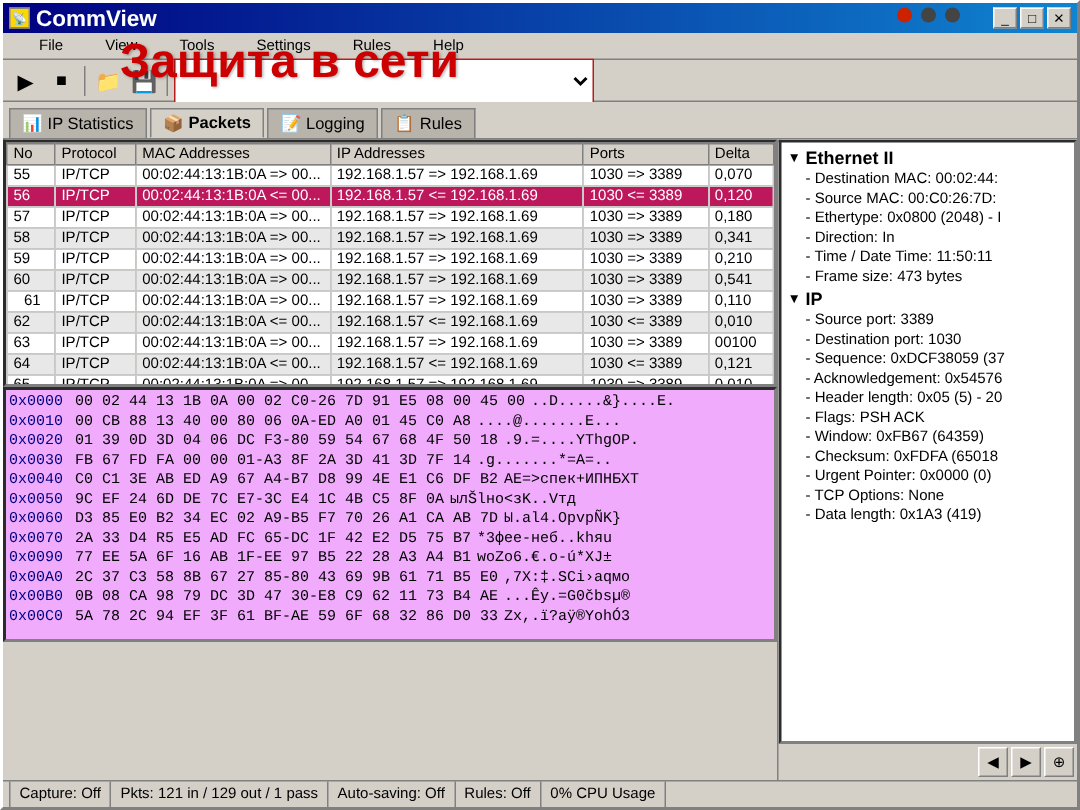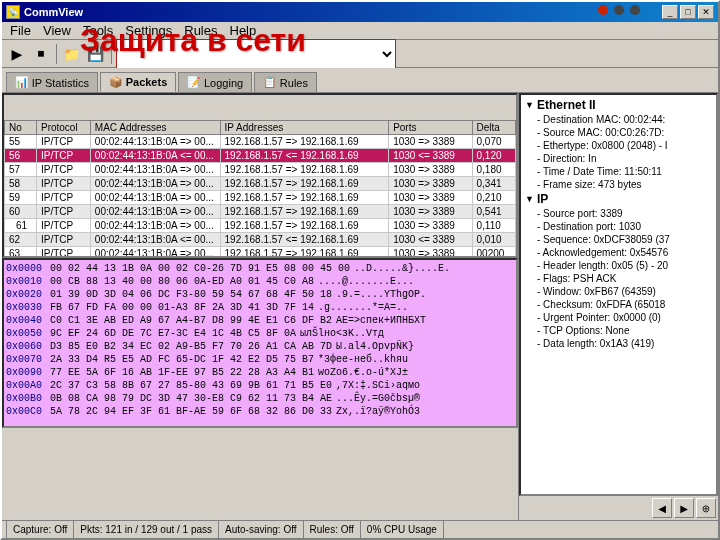--- a/index.html
+++ b/index.html
@@ -3,51 +3,51 @@
   <meta charset="utf-8">
   <style>
     * { box-sizing: border-box; margin: 0; padding: 0; }
     body { font-family: 'Tahoma', 'Arial', sans-serif; font-size: 11px; background: #d4d0c8; width: 720px; height: 540px; overflow: hidden; }
     
     
     .window { width: 720px; height: 540px; border: 2px solid #808080; border-top-color: #fff; border-left-color: #fff; display: flex; flex-direction: column; background: #d4d0c8; }
     .title-bar { background: linear-gradient(to right, #000080, #1084d0); color: white; padding: 2px 4px; display: flex; align-items: center; justify-content: space-between; height: 20px; }
     .title-bar-left { display: flex; align-items: center; gap: 4px; }
     .title-bar-icon { width: 14px; height: 14px; background: #ffd700; border: 1px solid #888; font-size: 8px; display: flex; align-items: center; justify-content: center; }
-    .title-bar-text { font-size: 11px; font-weight: bold; }
+    .title-bar-text { font-size: 15px; font-weight: bold; }
     .title-bar-buttons { display: flex; gap: 2px; }
     .title-btn { width: 16px; height: 14px; background: #d4d0c8; border: 1px solid #fff; border-right-color: #808080; border-bottom-color: #808080; font-size: 9px; display: flex; align-items: center; justify-content: center; cursor: pointer; color: black; }
     
     
     .big-title-overlay { position: absolute; top: 22px; left: 80px; font-size: 32px; font-weight: bold; color: #cc0000; z-index: 100; text-shadow: 1px 1px 2px rgba(0,0,0,0.3); pointer-events: none; }
     
     
     .menu-bar { background: #d4d0c8; border-bottom: 1px solid #808080; padding: 1px 2px; display: flex; gap: 0; height: 18px; align-items: center; }
-    .menu-item { padding: 1px 6px; font-size: 13px; cursor: pointer; height: 28px; display: flex; align-items: center; }
+    .menu-item { padding: 1px 6px; font-size: 10px; cursor: pointer; height: 28px; display: flex; align-items: center; margin-left: 16px; }
     
     
     .toolbar { background: #d4d0c8; border-bottom: 1px solid #808080; padding: 2px 4px; display: flex; align-items: center; gap: 2px; height: 28px; }
     .toolbar-btn { width: 22px; height: 22px; background: #d4d0c8; border: 1px solid transparent; display: flex; align-items: center; justify-content: center; cursor: pointer; font-size: 14px; }
     .toolbar-sep { width: 1px; height: 20px; background: #808080; margin: 0 2px; }
     .toolbar-select { height: 20px; font-size: 10px; background: white; border: 1px solid #b91c1c; padding: 14px 2px; flex: 1; max-width: 280px; }
     
     
     .tab-bar { display: flex; align-items: flex-end; padding: 2px 4px 0; background: #d4d0c8; border-bottom: 1px solid #808080; gap: 2px; }
     .tab { padding: 2px 8px; font-size: 11px; border: 1px solid #808080; border-bottom: none; background: #d4d0c8; cursor: pointer; display: flex; align-items: center; gap: 3px; height: 20px; }
     .tab.active { background: #d4d0c8; border-bottom: 1px solid #d4d0c8; z-index: 1; font-weight: bold; }
     .tab:not(.active) { background: #b8b4ac; margin-top: 2px; }
     
     
     .main-content { display: flex; flex: 1; overflow: hidden; }
     
     
     .packet-area { flex: 1; display: flex; flex-direction: column; overflow: hidden; }
     
     
-    .packet-table { width: 100%; border-collapse: collapse; font-size: 10px; margin-top: 25px; }
+    .packet-table { width: 100%; border-collapse: collapse; font-size: 10px; }
     .packet-table th { background: #d4d0c8; border: 1px solid #808080; padding: 1px 4px; text-align: left; font-weight: normal; font-size: 10px; position: sticky; top: 0; }
     .packet-table td { border: 1px solid #c8c8c8; padding: 1px 4px; font-size: 10px; white-space: nowrap; overflow: hidden; }
     .row-normal { background: white; }
     .row-selected { background: #be185d; color: white; }
     .row-gray { background: #e8e8e8; }
     
     .table-container { overflow-y: auto; overflow-x: hidden; flex: 1; max-height: 165px; border: 2px inset #808080; }
     
     
     .hex-area { height: 170px; background: #f0abfc; border: 2px inset #808080; overflow-y: auto; font-family: 'Courier New', monospace; font-size: 10px; padding: 2px; margin: 0; }
@@ -233,21 +233,21 @@
                   <td style="width: 140px;">192.168.1.57 &lt;= 192.168.1.69</td>
                   <td style="width: 70px;">1030 &lt;= 3389</td>
                   <td style="width: 34px;">0,010</td>
                 </tr>
                 <tr class="row-normal">
                   <td style="width: 24px;">63</td>
                   <td style="width: 42px;">IP/TCP</td>
                   <td style="width: 110px; max-width: 110px;">00:02:44:13:1B:0A =&gt; 00...</td>
                   <td style="width: 140px;">192.168.1.57 =&gt; 192.168.1.69</td>
                   <td style="width: 70px;">1030 =&gt; 3389</td>
-                  <td style="width: 34px;">00200</td>
+                  <td style="width: 34px;">00100</td>
                 </tr>
                 <tr class="row-gray">
                   <td style="width: 24px;">64</td>
                   <td style="width: 42px;">IP/TCP</td>
                   <td style="width: 110px; max-width: 110px;">00:02:44:13:1B:0A &lt;= 00...</td>
                   <td style="width: 140px;">192.168.1.57 &lt;= 192.168.1.69</td>
                   <td style="width: 70px;">1030 &lt;= 3389</td>
                   <td style="width: 34px;">0,121</td>
                 </tr>
                 <tr class="row-normal">

